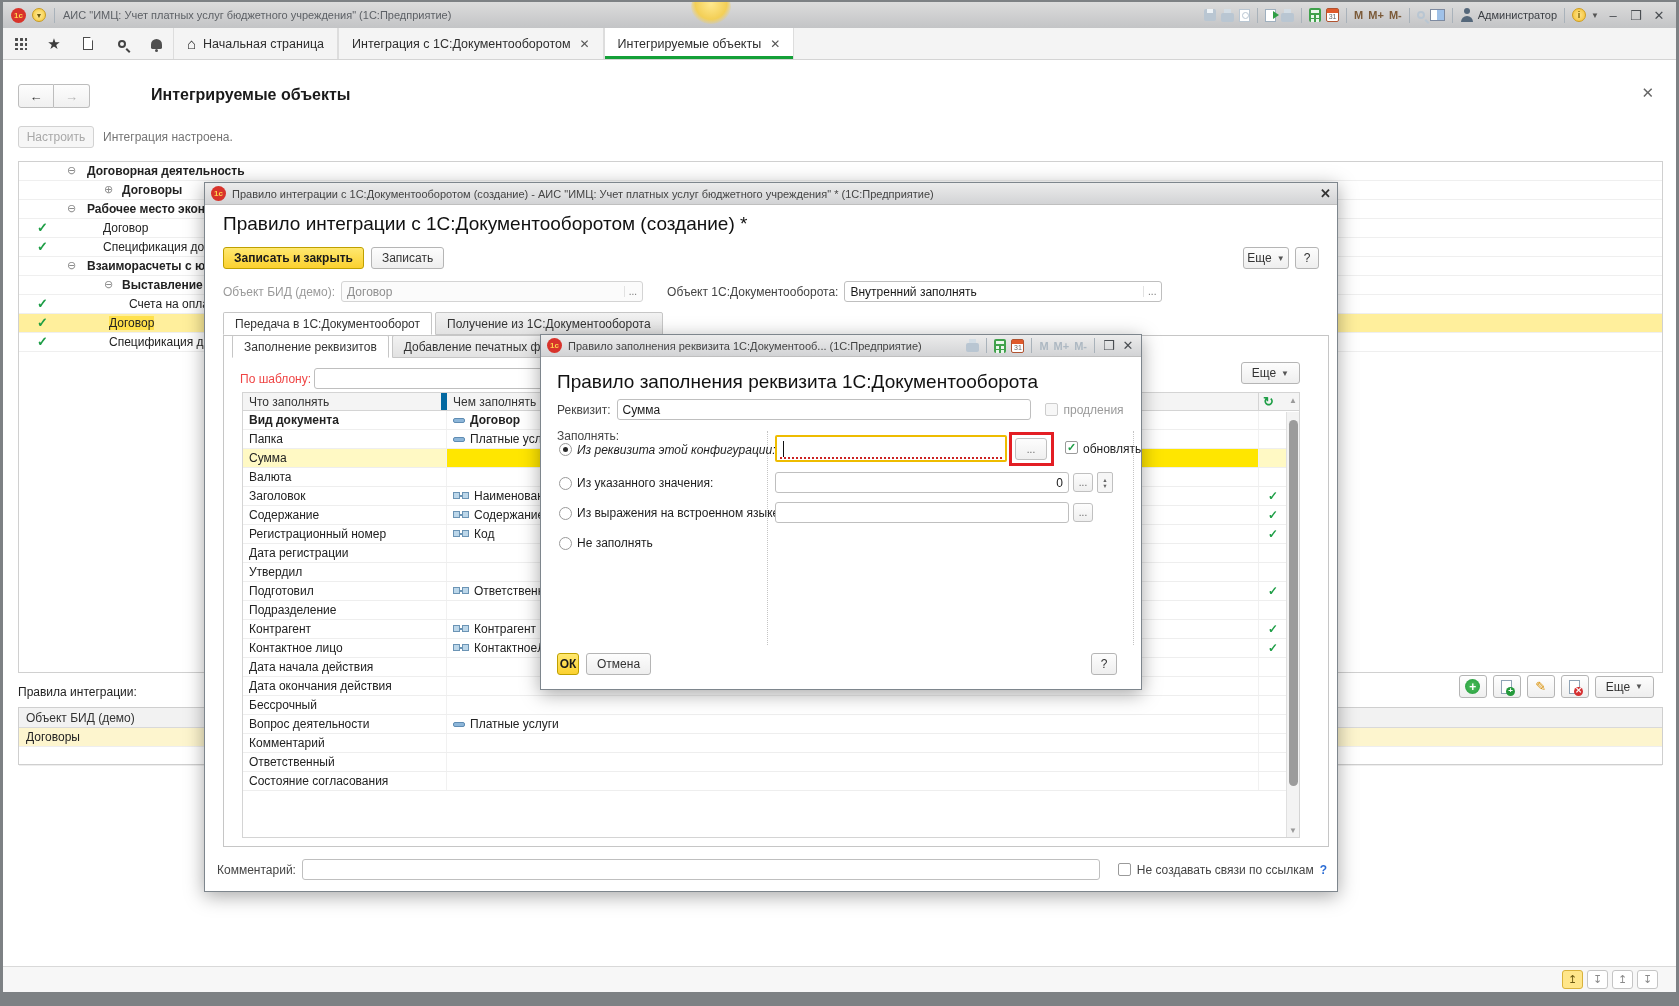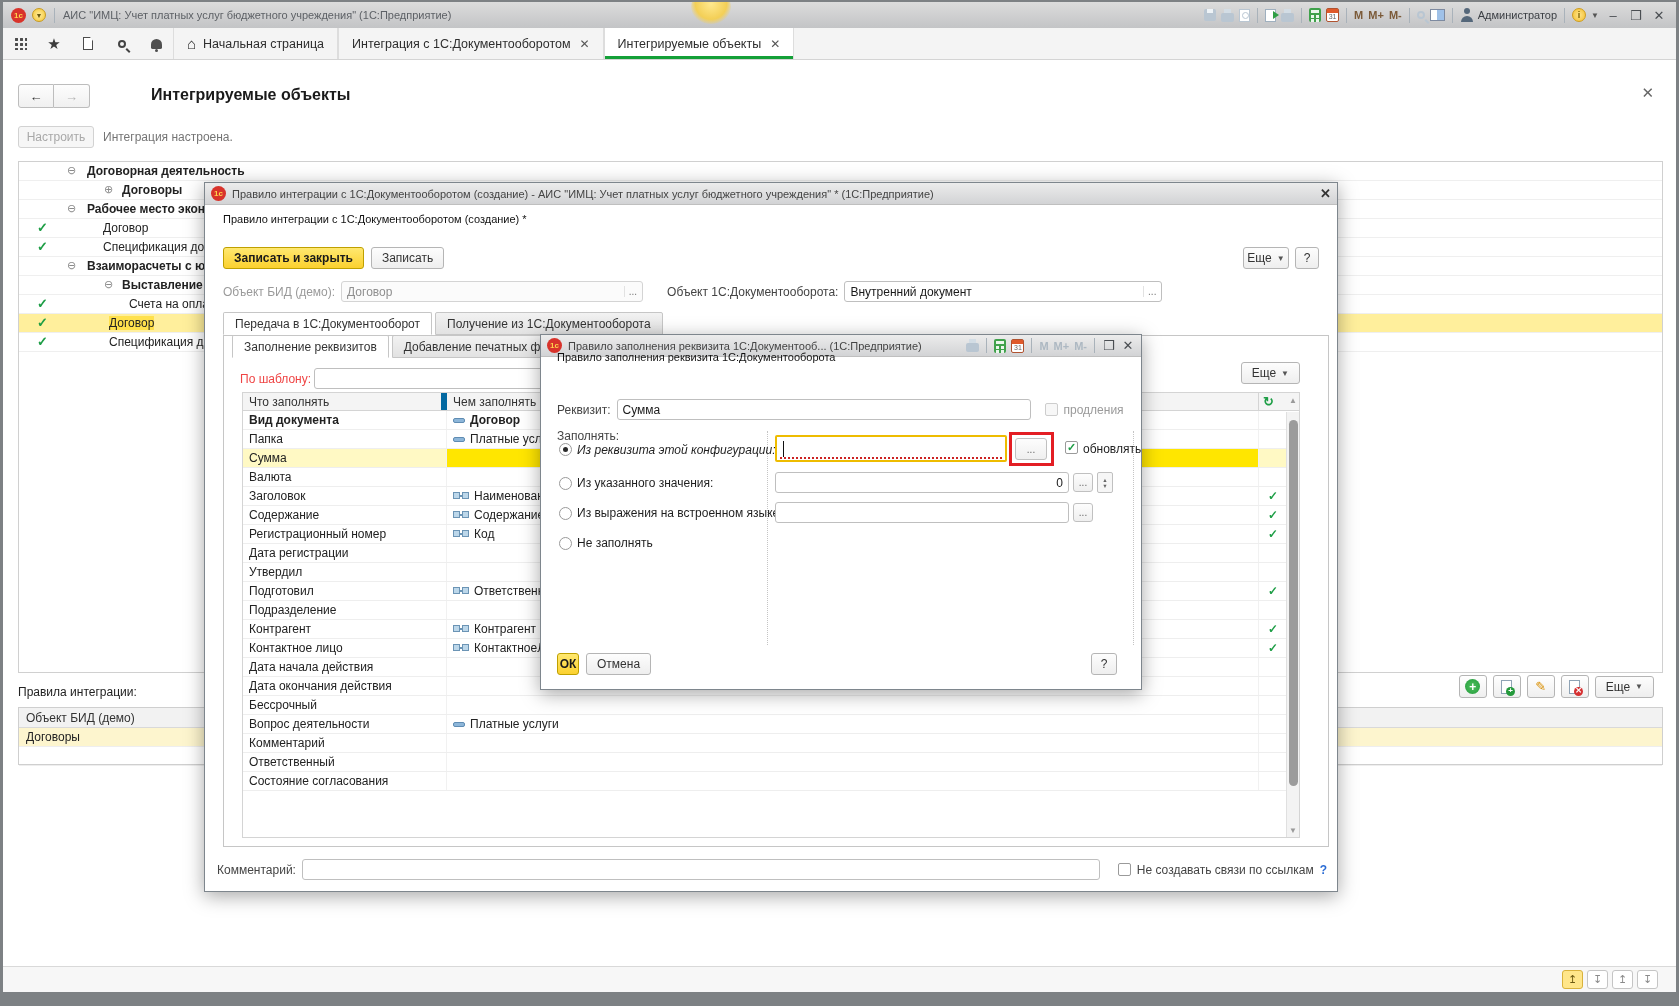--- a/index.html
+++ b/index.html
@@ -118,21 +118,21 @@
   .sb-btn.warm { background:#ffe68a; border-color:#d9b23c; color:#6d5a12; }
 
   
   .dlg { position:absolute; background:#fff; border:1px solid #7e868d; box-shadow:0 4px 18px rgba(0,0,0,.35); }
   .dlg-tb { height:22px; background:linear-gradient(#ececec,#d2d3d5); border-bottom:1px solid #bfbfbf;
     display:flex; align-items:center; gap:6px; padding:0 6px; font-size:11px; color:#444; }
   .dlg-tb .t { white-space:nowrap; overflow:hidden; }
   .dlg-x { margin-left:auto; font-size:13px; color:#333; font-weight:bold; }
   .d1 { left:204px; top:182px; width:1134px; height:710px; z-index:10; }
   .d2 { left:540px; top:334px; width:602px; height:356px; z-index:20; }
-  .dlg-h1 { position:absolute; left:18px; font-size:11px; color:#111; white-space:nowrap; }
+  .dlg-h1 { position:absolute; left:18px; font-size:19px; color:#111; white-space:nowrap; }
   .input { height:21px; border:1px solid #bfbfbf; border-radius:3px; background:#fff; display:flex;
     align-items:center; padding:0 5px; font-size:12px; color:#1a1a1a; }
   .input .dots { margin-left:auto; color:#777; font-size:10px; padding-left:4px; border-left:1px solid #e2e2e2; }
   .input.dis { background:#fbfbfb; color:#8f8f8f; border-color:#d4d4d4; }
   .flabel { color:#444; white-space:nowrap; }
   .flabel.dim { color:#9a9a9a; }
   .t-tab { height:23px; padding:0 11px; display:inline-flex; align-items:center; font-size:12px;
     background:linear-gradient(#f2f2f2,#e2e2e2); border:1px solid #c6c6c6; margin-right:3px; border-radius:2px 2px 0 0; color:#333; }
   .t-tab.active { background:#fff; border-bottom-color:#fff; position:relative; z-index:3; }
   .panel { position:absolute; left:18px; top:152px; width:1106px; height:512px; border:1px solid #c6c6c6; }
@@ -166,21 +166,21 @@
   .cb { width:13px; height:13px; border:1px solid #9a9a9a; border-radius:2px; background:#fff; display:inline-flex;
     align-items:center; justify-content:center; font-size:11px; color:#1e9e46; font-weight:bold; flex:none; }
   .cb.dis { border-color:#cdcdcd; background:#f7f7f7; }
   .radio { width:13px; height:13px; border:1px solid #9a9a9a; border-radius:50%; background:#fff; display:inline-block; position:relative; flex:none; }
   .radio.on::after { content:""; position:absolute; inset:3px; background:#2b2b2b; border-radius:50%; }
 
   .cmt-row { position:absolute; left:12px; top:676px; width:1110px; display:flex; align-items:center; gap:6px; }
   .q-link { color:#2b6cd4; font-weight:bold; }
 
   
-  .d2 .dlg-h1 { top:16px; }
+  .d2 .dlg-h1 { top:36px; }
   .attr-row { position:absolute; left:16px; top:64px; display:flex; align-items:center; gap:6px; width:570px; }
   .fill-label { position:absolute; left:16px; top:94px; color:#444; }
   .dash-v { position:absolute; top:96px; height:214px; border-left:1px dotted #c4c4c4; }
   .opt-label { position:absolute; color:#1f1f1f; white-space:nowrap; }
   .warn-input { position:absolute; left:234px; top:100px; width:232px; height:27px; border:2px solid #eebc00;
     border-radius:2px; background:#fff; }
   .warn-input .dotted { position:absolute; left:3px; right:3px; bottom:1px; border-bottom:2px dotted #cc2222; }
   .warn-input .caret { position:absolute; left:6px; top:4px; width:1px; height:16px; background:#111; }
   .mini-btn { position:absolute; height:22px; border:1px solid #c0c0c0; border-radius:3px;
     background:linear-gradient(#fdfdfd,#efefef); color:#666; font-size:10px; display:flex; align-items:center; justify-content:center; }
@@ -377,21 +377,21 @@
   <span class="btn" style="position:absolute;left:1090px;top:64px;width:24px;padding:0;">?</span>
 
   <div style="position:absolute;left:18px;top:98px;display:flex;align-items:center;gap:6px;">
     <span class="flabel dim">Объект БИД (демо):</span>
     <span class="input dis" style="width:302px;">
       <span>Договор</span>
         <span class="dots">...</span>
       </span>
     <span class="flabel" style="margin-left:18px;">Объект 1С:Документооборота:</span>
     <span class="input" style="width:318px;">
-      <span>Внутренний документ</span>
+      <span>Внутренний заполнять</span>
         <span class="dots">...</span>
       </span>
   </div>
 
   <div style="position:absolute;left:18px;top:129px;display:flex;">
     <span class="t-tab active">Передача в 1С:Документооборот</span>
     <span class="t-tab">Получение из 1С:Документооборота</span>
   </div>
 
   <div class="panel">

